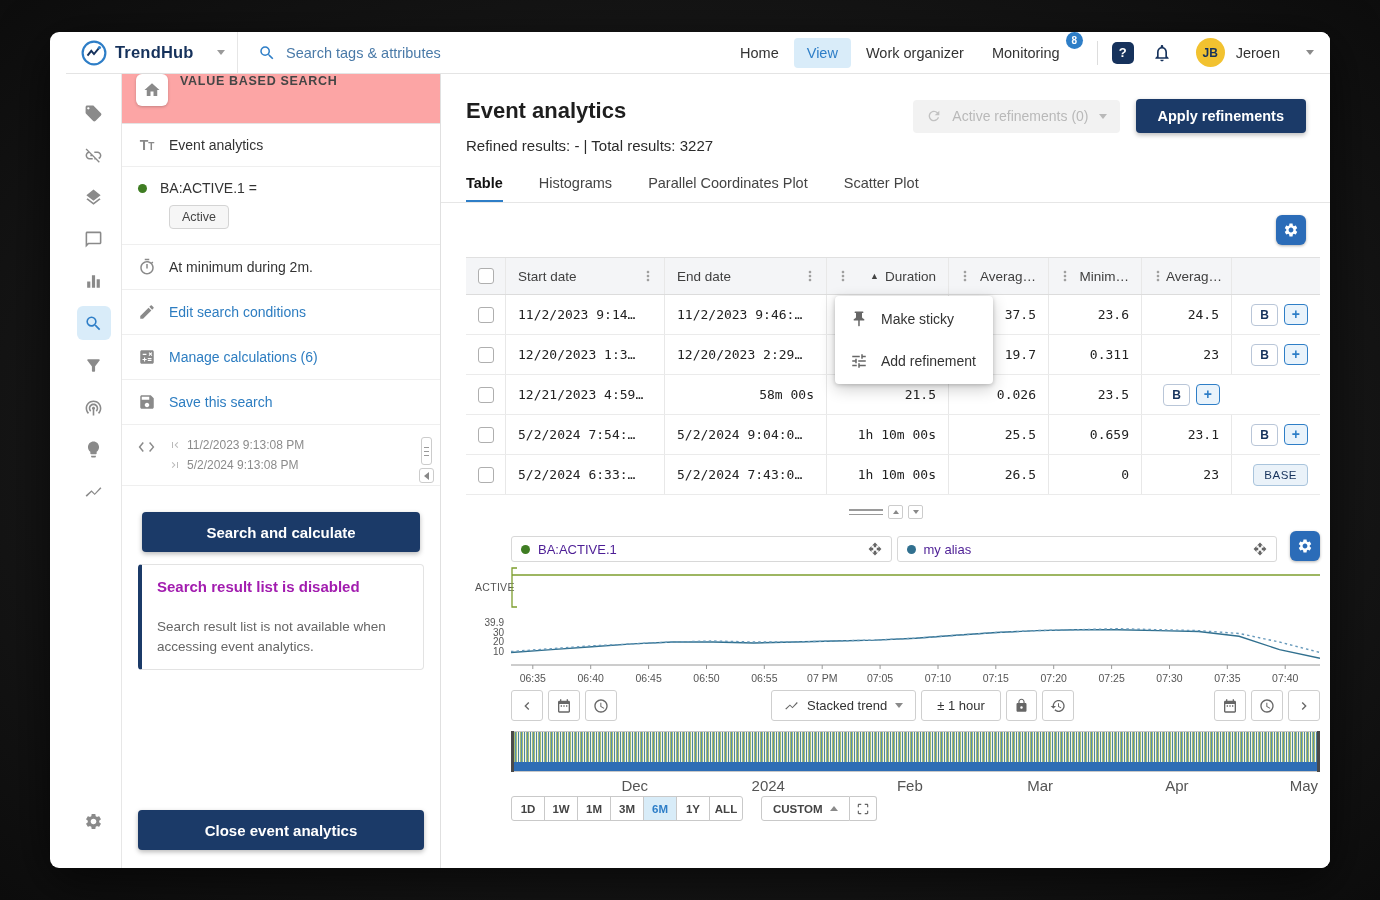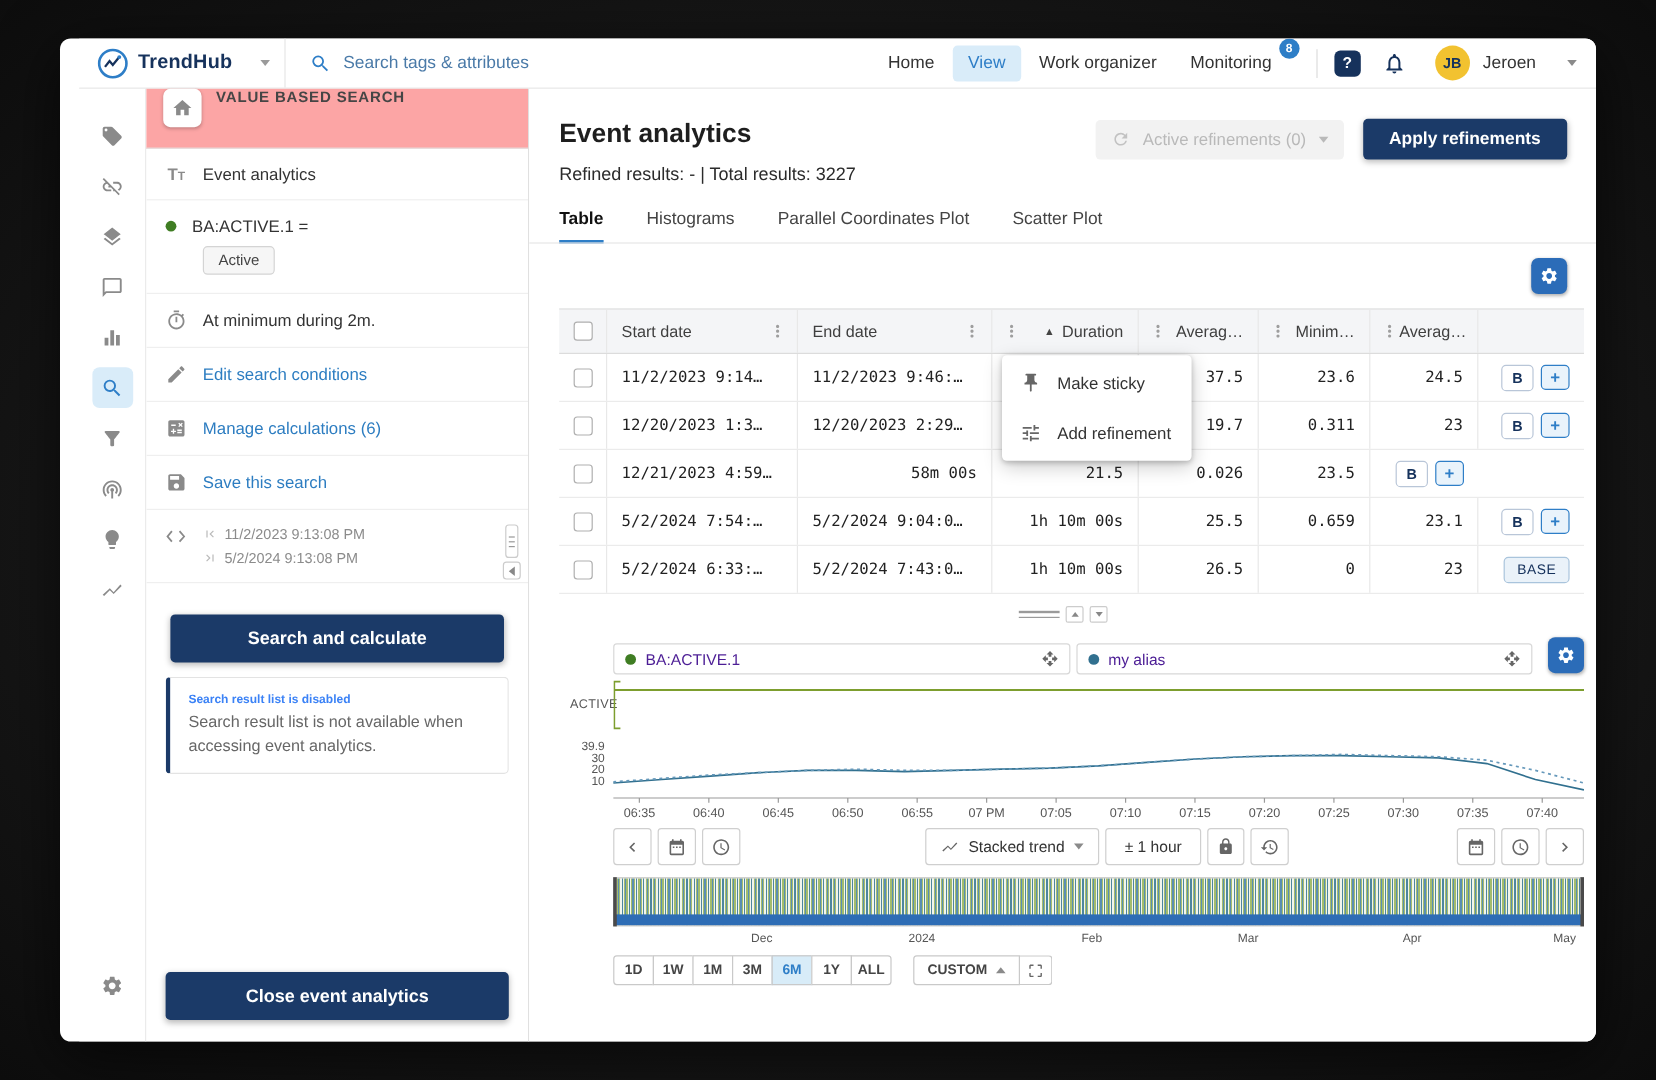--- a/index.html
+++ b/index.html
@@ -67,21 +67,21 @@
   .dot{width:9px;height:9px;border-radius:50%;flex:none}
   .dot.green{background:#3f7d23}
   .chip{display:inline-block;margin:9px 0 2px 31px;padding:4px 12px;border:1px solid #d4d4d4;border-radius:4px;background:#f6f6f6;font-size:12.5px;color:#444;cursor:pointer}
   .plink{color:#2d7dc1;cursor:pointer}
   .times{align-items:flex-start}
   .time-col{display:flex;flex-direction:column;gap:6px;font-size:12px;color:#8b8b8b}
   .time-line{display:flex;align-items:center;gap:6px}
   .navy-btn{background:#1b3a68;color:#fff;border:none;border-radius:4px;font-family:inherit;font-size:15px;font-weight:600;cursor:pointer;box-shadow:0 2px 5px rgba(0,0,0,.28)}
   .search-calc{height:40px;margin:26px 20px 0;flex:none}
   .notice{margin:12px 16px;border:1px solid #e3e3e3;border-left:4px solid #1b3a68;border-radius:4px;padding:13px 15px;flex:none}
-  .notice-title{font-size:10px;font-weight:700;color:#3b82f6;margin-bottom:3px}
+  .notice-title{font-size:15px;font-weight:700;color:#a21caf;margin-bottom:22px}
   .notice-body{font-size:13.5px;color:#666;line-height:1.45}
   .flex-sp{flex:1}
   .close-ea{height:40px;margin:0 16px 18px;flex:none}
 
   
   .pan-grip{position:absolute;left:369px;top:405px;z-index:9;display:flex;flex-direction:column;gap:3px;align-items:center}
   .grip-v{width:11px;height:28px;background:#fff;border:1px solid #ccc;border-radius:3px;display:flex;flex-direction:column;justify-content:center;align-items:center;gap:3px;cursor:col-resize}
   .grip-v i{width:5px;height:1px;background:#999;display:block}
   .grip-btn{width:15px;height:15px;background:#fff;border:1px solid #ccc;border-radius:3px;display:flex;align-items:center;justify-content:center;cursor:pointer}
   .chev-l{width:0;height:0;border-top:4px solid transparent;border-bottom:4px solid transparent;border-right:5px solid #888}
@@ -156,21 +156,21 @@
   .tool-btn.wide2{padding:0 15px}
   .tool-label{font-size:13px;color:#333;white-space:nowrap}
   .overview{position:absolute;top:227px;left:45px;width:809px;height:41px;border:1px solid #c8c8c8;cursor:pointer;background:
      repeating-linear-gradient(90deg,rgba(63,124,168,.85) 0 1px,rgba(255,255,255,0) 1px 3px),
      repeating-linear-gradient(90deg,rgba(143,174,78,.8) 0 1px,rgba(255,255,255,0) 1px 2px),
      #f2f5ec}
   .ov-bar{position:absolute;left:0;right:0;bottom:0;height:9px;background:#2e6db5}
   .ov-handle{position:absolute;top:-1px;bottom:-1px;width:3px;background:#4a4a4a}
   .ov-handle.l{left:-1px}.ov-handle.r{right:-1px}
   .months{position:absolute;top:273px;left:45px;width:809px;height:14px}
-  .mlab{position:absolute;transform:translateX(-50%);font-size:10px;color:#555;white-space:nowrap}
+  .mlab{position:absolute;transform:translateX(-50%);font-size:15px;color:#555;white-space:nowrap}
   .zoom-row{position:absolute;top:292px;left:45px;display:flex;align-items:center}
   .zoom-group{display:flex}
   .zoom-btn{width:34px;height:25px;border:1px solid #c9c9c9;margin-left:-1px;background:#fff;font-family:inherit;font-size:11.5px;font-weight:600;color:#444;display:flex;align-items:center;justify-content:center;cursor:pointer}
   .zoom-btn:first-child{border-radius:3px 0 0 3px;margin-left:0}
   .zoom-btn:last-child{border-radius:0 3px 3px 0}
   .zoom-btn.active{background:#d8ecf8;color:#2e7ec7}
   .custom-group{display:flex;margin-left:18px}
   .custom-btn{height:25px;padding:0 11px;border:1px solid #c9c9c9;background:#fff;display:flex;align-items:center;gap:7px;font-family:inherit;font-size:11.5px;font-weight:600;color:#444;cursor:pointer;border-radius:3px 0 0 3px}
   .custom-btn.sq{width:27px;padding:0;justify-content:center;border-left:none;border-radius:0 3px 3px 0}
 </style>

